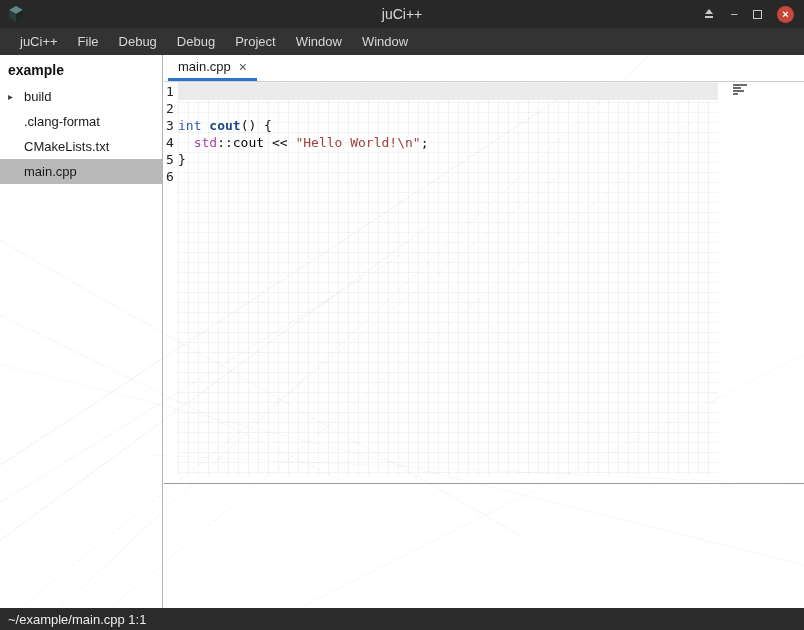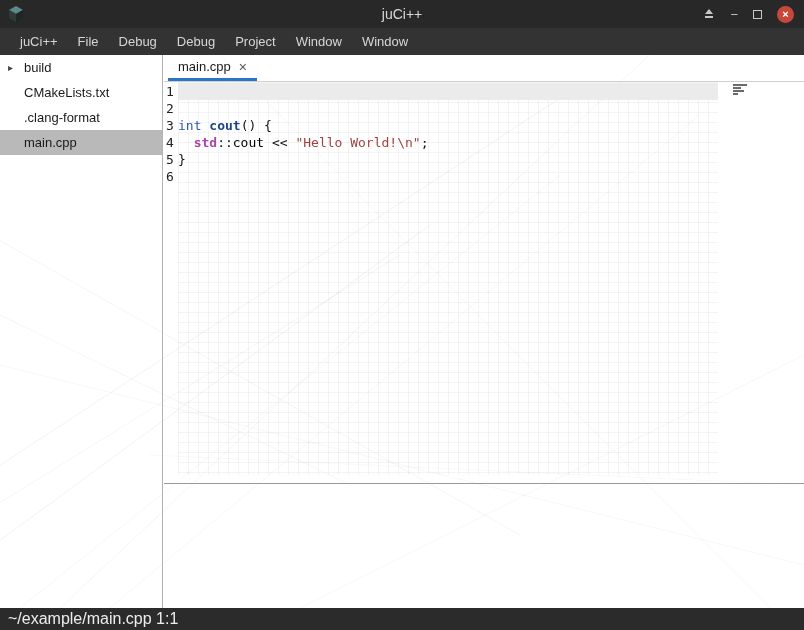--- a/index.html
+++ b/index.html
@@ -58,31 +58,31 @@
   .hl-bar { position:absolute; left:14px; width:540px; height:17px; background:var(--c-line_highlight,#ebebeb); }
   .lines { position:relative; padding-top:1px; font-family:"DejaVu Sans Mono", monospace; font-size:13px; }
   .line { display:flex; height:17px; line-height:17px; }
   .ln { flex:none; width:14px; padding-left:2px; color:#222; }
   .code { white-space:pre; color:#111; }
   .tok-plain { color:#111; }
   .tok-preproc { color:var(--c-preproc,#2e8b2e); font-weight:bold; }
   .tok-string { color:var(--c-string,#9e4343); }
   .tok-keyword { color:var(--c-keyword,#2d5bb8); font-weight:normal; }
   .tok-func { color:var(--c-function,#1c4587); font-weight:bold; }
-  .tok-namespace { color:var(--c-namespace,#a845a8); font-weight:bold; }
+  .tok-namespace { color:var(--c-namespace,#a845a8); font-weight:normal; }
   .tok-bold { color:#000; font-weight:normal; }
 
   .minimap { position:absolute; top:2px; right:57px; display:flex; flex-direction:column; gap:1px; align-items:flex-start; }
   .minimap .mark { height:2px; background:#3a3a3a; opacity:.75; }
 
   .bottom-panel { flex:1; border-top:1px solid #9a9a9a; background:transparent; }
 
   
   .statusbar { position:absolute; left:0; right:0; bottom:0; height:22px;
-               background:var(--c-statusbar,#2b2b2b); color:#ededed; font-size:16px;
+               background:var(--c-statusbar,#2b2b2b); color:#ededed; font-size:13px;
                display:flex; align-items:center; padding-left:8px; }
 </style>
 </head>
 <body>
 
 <div class="window">
 
   <div class="titlebar">
     <svg class="app-icon" viewBox="0 0 18 18">
       <polygon points="9,1 16,5 9,9 2,5" fill="#5a8a8a"></polygon>
@@ -121,24 +121,25 @@
         <line x1="-20" y1="500" x2="430" y2="170" opacity="0.05"></line>
         <line x1="-20" y1="460" x2="400" y2="200" opacity="0.04"></line>
         <line x1="20" y1="553" x2="560" y2="120" opacity="0.03"></line>
         <line x1="300" y1="553" x2="804" y2="300" opacity="0.03"></line>
         <line x1="150" y1="400" x2="804" y2="430" opacity="0.025"></line>
         <line x1="0" y1="260" x2="350" y2="430" opacity="0.035"></line>
       </g>
     </svg>
 
     <div class="sidebar">
+      <div class="tree-root">example</div>
       <div id="tree-items">
           <div class="tree-row"><span class="expander">▸</span><span>build</span></div>
+          <div class="tree-row"><span>.clang-format</span></div>
           <div class="tree-row"><span>CMakeLists.txt</span></div>
-          <div class="tree-row"><span>.clang-format</span></div>
           <div class="tree-row selected"><span>main.cpp</span></div>
         </div>
     </div>
 
     <div class="main">
       <div class="tabbar" id="tab-bar">
           <div class="tab active">
             <span>main.cpp</span>
             <span class="tab-close">×</span>
           </div>

